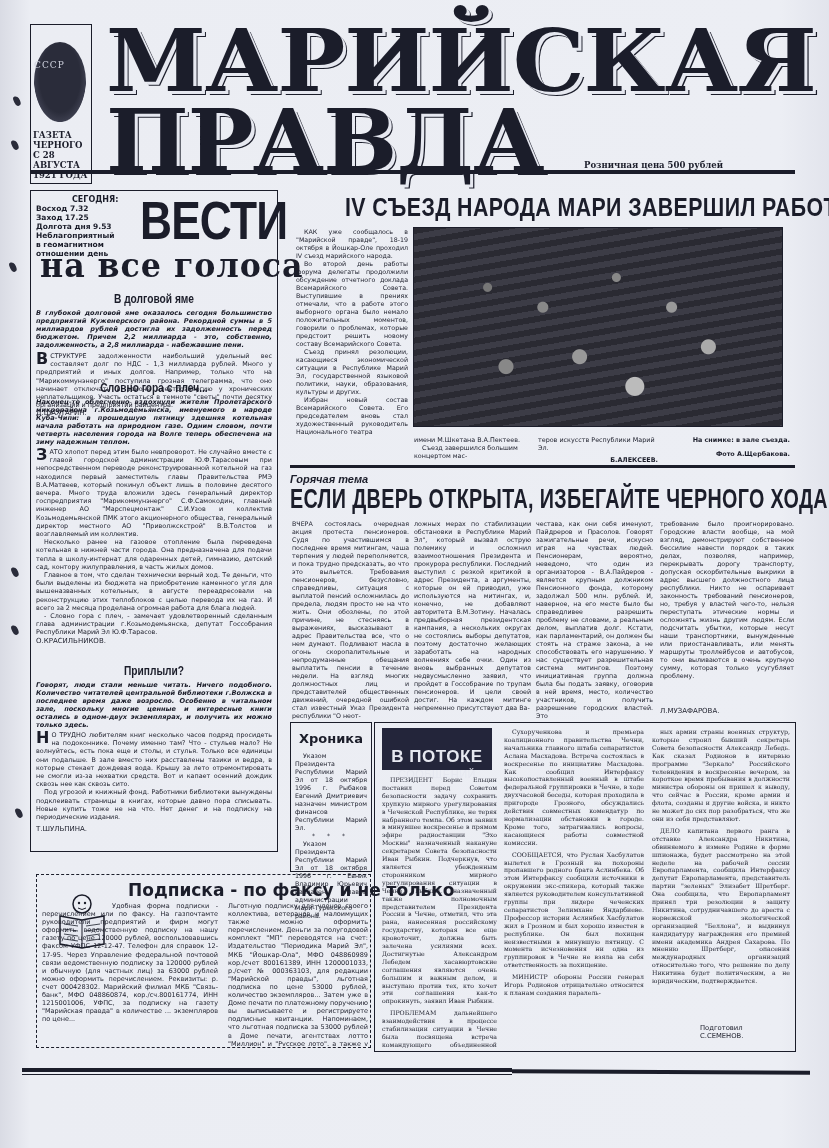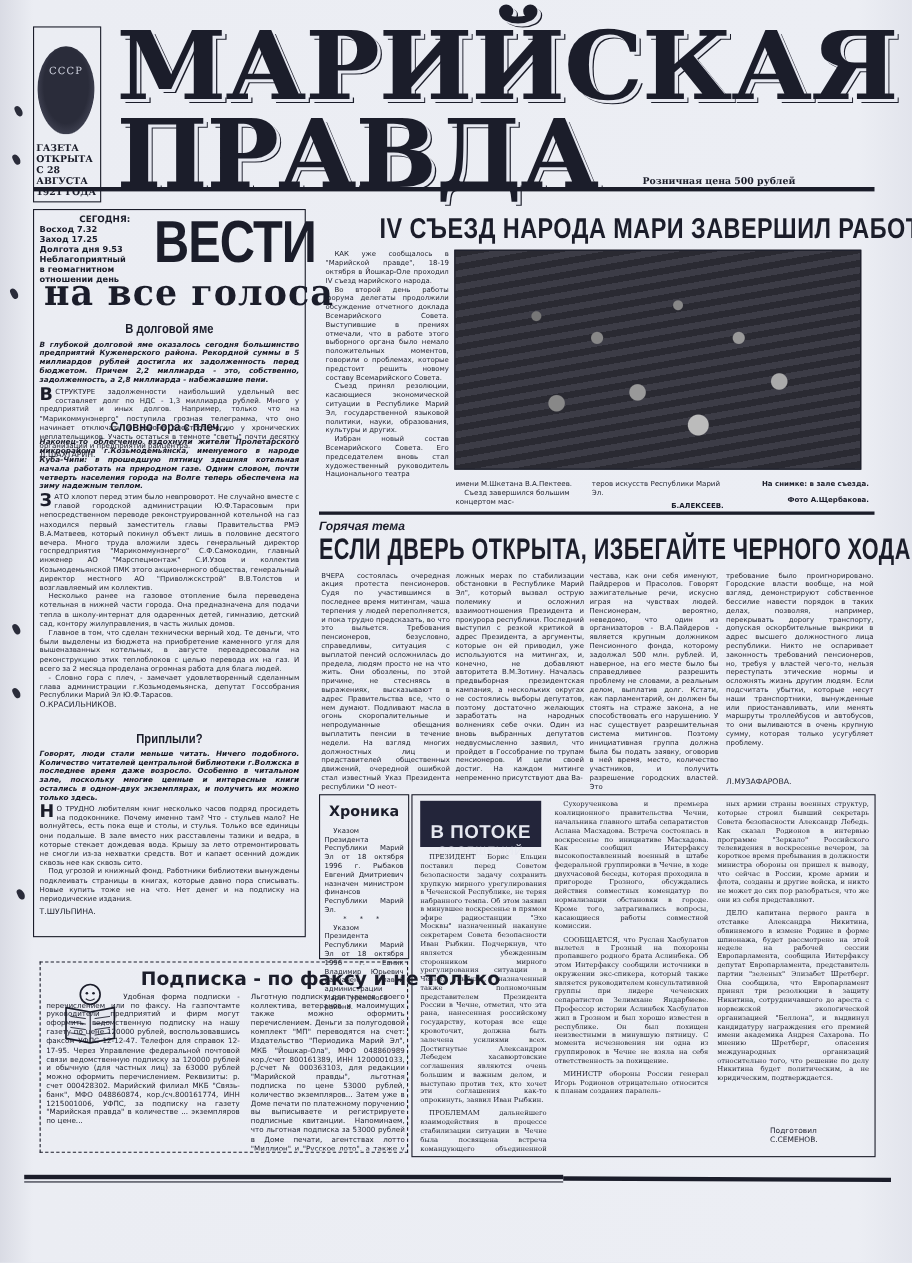--- a/index.html
+++ b/index.html
@@ -20,21 +20,21 @@
   .logo-box {
     left: 30px; top: 24px; width: 62px; height: 160px;
     border: 2px solid #1b1d2a;
   }
   .emblem {
     left: 34px; top: 42px; width: 52px; height: 80px;
     background: radial-gradient(ellipse at 50% 45%, #2a2c3a 55%, #3b3d4d 70%, transparent 72%);
     border-radius: 50% 50% 45% 45%;
   }
   .emblem span {
-    position: absolute; top: 18px; left: 0; width: 100%; text-align: center;
+    position: absolute; top: 18px; left: 0; width: 100%; 
     color: #cfd2de; font-size: 9px; font-family: "DejaVu Serif", serif; letter-spacing: 1px;
   }
   .since { left: 33px; top: 130px; width: 70px; font-size: 8.5px; font-weight: bold; line-height: 10px; font-family: "DejaVu Serif", serif; }
   .title-line {
     font-family: "DejaVu Serif", serif; font-weight: bold; color: #1b1d2a;
     text-shadow: 3px 3px 0 #e6e8f0, 4px 4px 0 #1b1d2a;
     letter-spacing: -1px; white-space: nowrap; line-height: 1;
     transform-origin: left top;
   }
   .title-1 { left: 106px; top: 18px; font-size: 86px; transform: scaleX(1.05); }
@@ -127,21 +127,21 @@
   <div class="abs margin-mark" style="left:10px;top:262px;"></div>
   <div class="abs margin-mark" style="left:12px;top:567px;"></div>
   <div class="abs margin-mark" style="left:12px;top:625px;"></div>
   <div class="abs margin-mark" style="left:16px;top:808px;"></div>
 
   <div class="abs box logo-box"></div>
   <div class="abs emblem">
     <span>СССР</span>
   </div>
   <div class="abs since">
-    <div>ГАЗЕТА ОТКРЫТА</div>
+    <div>ГАЗЕТА ЧЕРНОГО</div>
     <div>С 28 АВГУСТА</div>
     <div>1921 ГОДА</div>
   </div>
   <div class="abs title-line title-1">МАРИЙСКАЯ</div>
   <div class="abs title-line title-2">ПРАВДА</div>
 
 
   <div class="abs rule-top"></div>
   <div class="abs price">Розничная цена 500 рублей</div>
 

